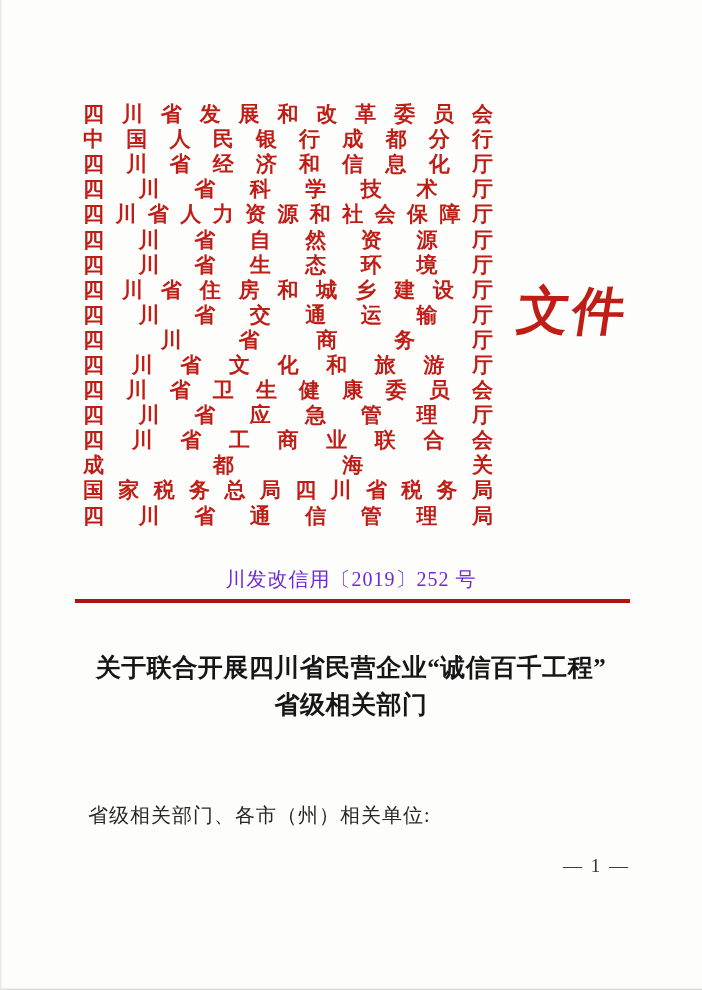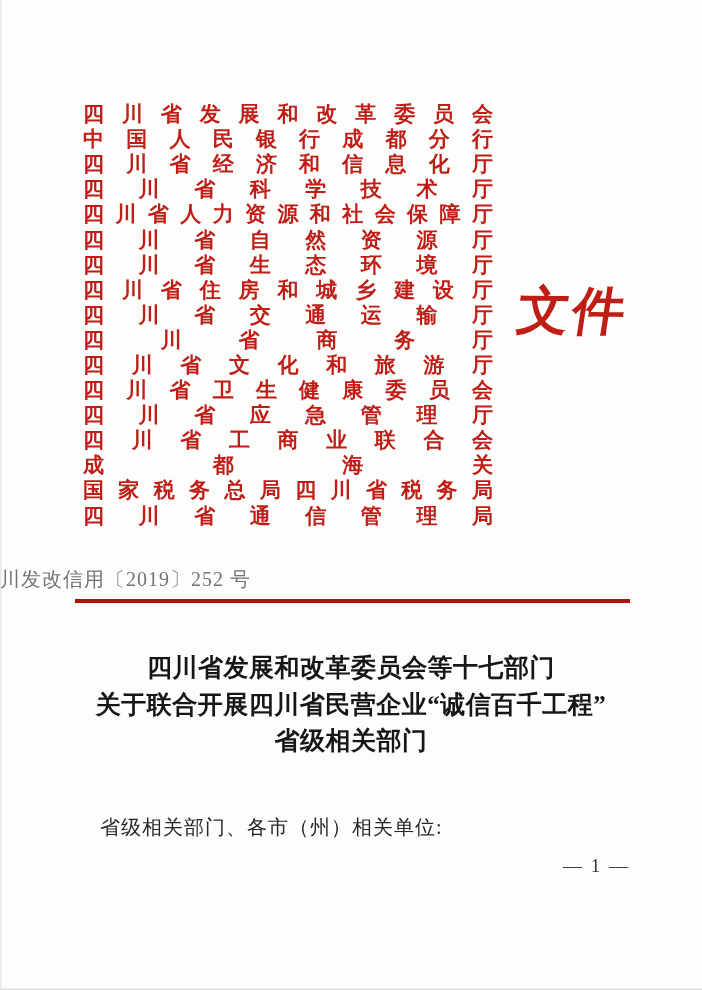--- a/index.html
+++ b/index.html
@@ -41,23 +41,23 @@
     line-height:1;
     letter-spacing:3px;
     transform:rotate(0.5deg) skewX(-8deg);
     transform-origin:left bottom;
     white-space:nowrap;
   }
 
   
   .doc-number{
     position:absolute;top:566px;left:0;width:100%;
-    text-align:left;
+    text-align:center;
     font-size:20px;
-    color:#737373;
+    color:#6d28d9;
     letter-spacing:1px;
   }
 
   
   .red-rule{
     position:absolute;left:75px;top:599px;
     width:555px;height:4px;
     background:var(--rule-red);
   }
 
@@ -73,21 +73,21 @@
   }
 
   
   .body-text{
     position:absolute;left:88px;top:797px;width:556px;
     font-size:20px;
     line-height:37px;
     color:#262626;
     letter-spacing:1px;
   }
-  .body-text p{margin:12px;}
+  .body-text p{margin:0;}
   .body-text .indent{text-indent:2em;}
 
   
   .page-num{
     position:absolute;left:563px;top:855px;
     font-size:19px;
     color:#333333;
     letter-spacing:2px;
     white-space:nowrap;
   }
@@ -287,21 +287,20 @@
       </div>
     </div>
 
   <div class="wenjian">文件</div>
 
   <div class="doc-number">川发改信用〔2019〕252 号</div>
 
   <div class="red-rule"></div>
 
   <div class="title">
-    <div>四川省发展和改革委员会等十七部门</div>
     <div>关于联合开展四川省民营企业“诚信百千工程”</div>
     <div>省级相关部门</div>
   </div>
 
   <div class="body-text">
     <p>省级相关部门、各市（州）相关单位:</p>
   </div>
 
   <div class="page-num">— 1 —</div>
 

